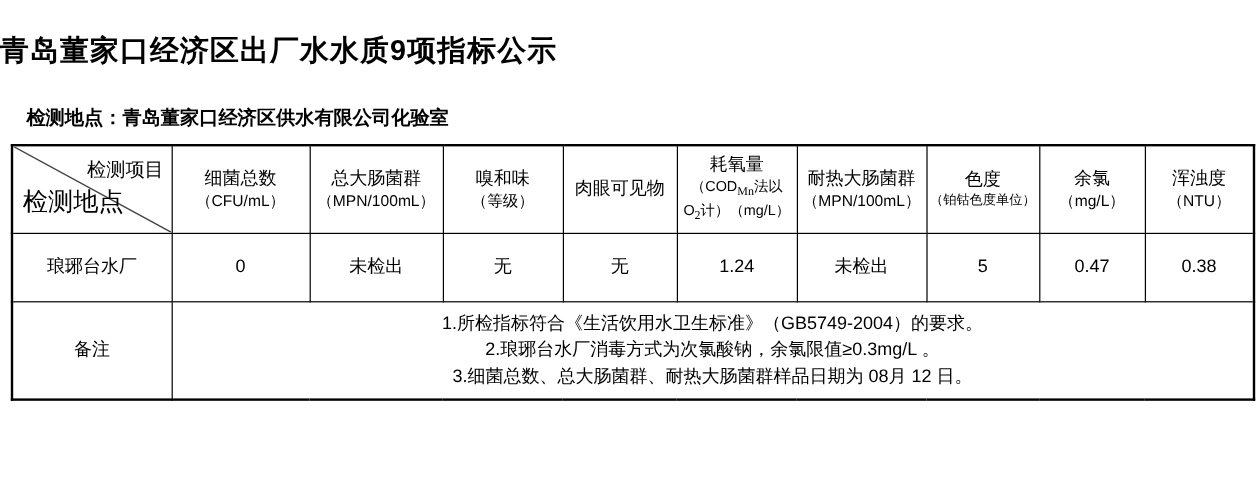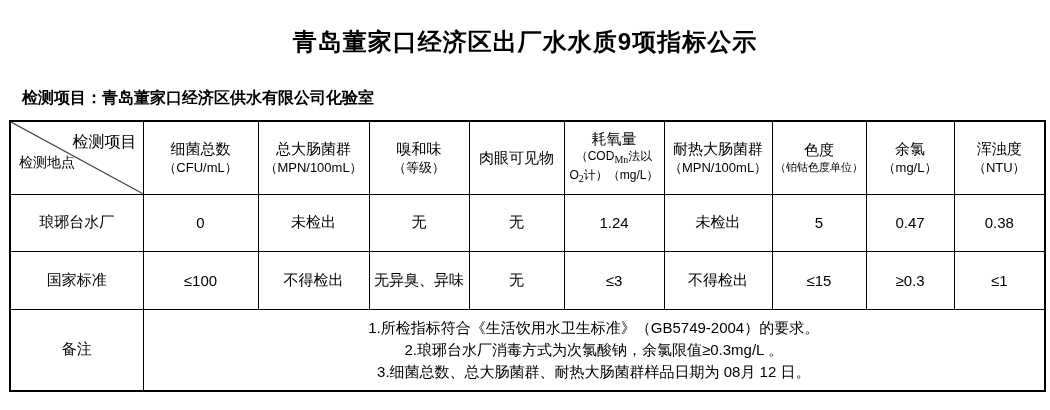--- a/index.html
+++ b/index.html
@@ -5,21 +5,21 @@
   * { margin: 0; padding: 0; box-sizing: border-box; }
   html, body {
     width: 1050px; height: 410px;
     background: #ffffff;
     color: #000000;
     font-family: "Liberation Sans", sans-serif;
     overflow: hidden;
   }
   .page-title {
     margin-top: 26px;
-    text-align: center;
+    text-align: left;
     font-size: 24px;
     font-weight: bold;
     letter-spacing: 1px;
   }
   .meta-row {
     margin-top: 30px;
     display: flex;
     justify-content: space-between;
     align-items: baseline;
     padding-left: 22px;
@@ -58,42 +58,42 @@
   .corner-cell svg.diag {
     position: absolute; left: 0; top: 0;
     width: 100%; height: 100%;
     display: block;
   }
   .corner-top-right {
     position: absolute; top: 10px; right: 6px;
     font-size: 16px;
   }
   .corner-bottom-left {
-    position: absolute; bottom: 22px; left: 8px;
-    font-size: 14px;
+    position: absolute; bottom: 12px; left: 8px;
+    font-size: 21px;
     text-align: center;
   }
   td.remark-text {
     text-align: left;
     vertical-align: middle;
     padding-left: 4px;
   }
   td.remark-text .remark-line {
     font-size: 15px;
     line-height: 22px;
     white-space: nowrap;
   }
 </style>
 </head>
 <body>
 
 <h1 class="page-title">青岛董家口经济区出厂水水质9项指标公示</h1>
 
 <div class="meta-row">
-  <span>检测项目：青岛董家口经济区供水有限公司化验室</span>
+  <span>检测地点：青岛董家口经济区供水有限公司化验室</span>
 </div>
 
 <table class="wq">
   <colgroup>
     <col style="width:133px">
       <col style="width:115px">
       <col style="width:111px">
     <col style="width:100px">
       <col style="width:95px">
       <col style="width:100px">
@@ -158,32 +158,20 @@
     <td>未检出</td>
     <td>无</td>
     <td>无</td>
     <td>1.24</td>
     <td>未检出</td>
     <td>5</td>
     <td>0.47</td>
     <td>0.38</td>
   </tr>
 
-  <tr class="data-row-2">
-    <td>国家标准</td>
-    <td>≤100</td>
-    <td>不得检出</td>
-    <td>无异臭、异味</td>
-    <td>无</td>
-    <td>≤3</td>
-    <td>不得检出</td>
-    <td>≤15</td>
-    <td>≥0.3</td>
-    <td>≤1</td>
-  </tr>
 
   <tr class="remark-row">
     <td>备注</td>
     <td class="remark-text" colspan="9">
       <div class="remark-line">1.所检指标符合《生活饮用水卫生标准》（GB5749-2004）的要求。</div>
       <div class="remark-line">2.琅琊台水厂消毒方式为次氯酸钠，余氯限值≥0.3mg/L 。</div>
       <div class="remark-line">3.细菌总数、总大肠菌群、耐热大肠菌群样品日期为 08月 12 日。</div>
     </td>
   </tr>
 </tbody>

